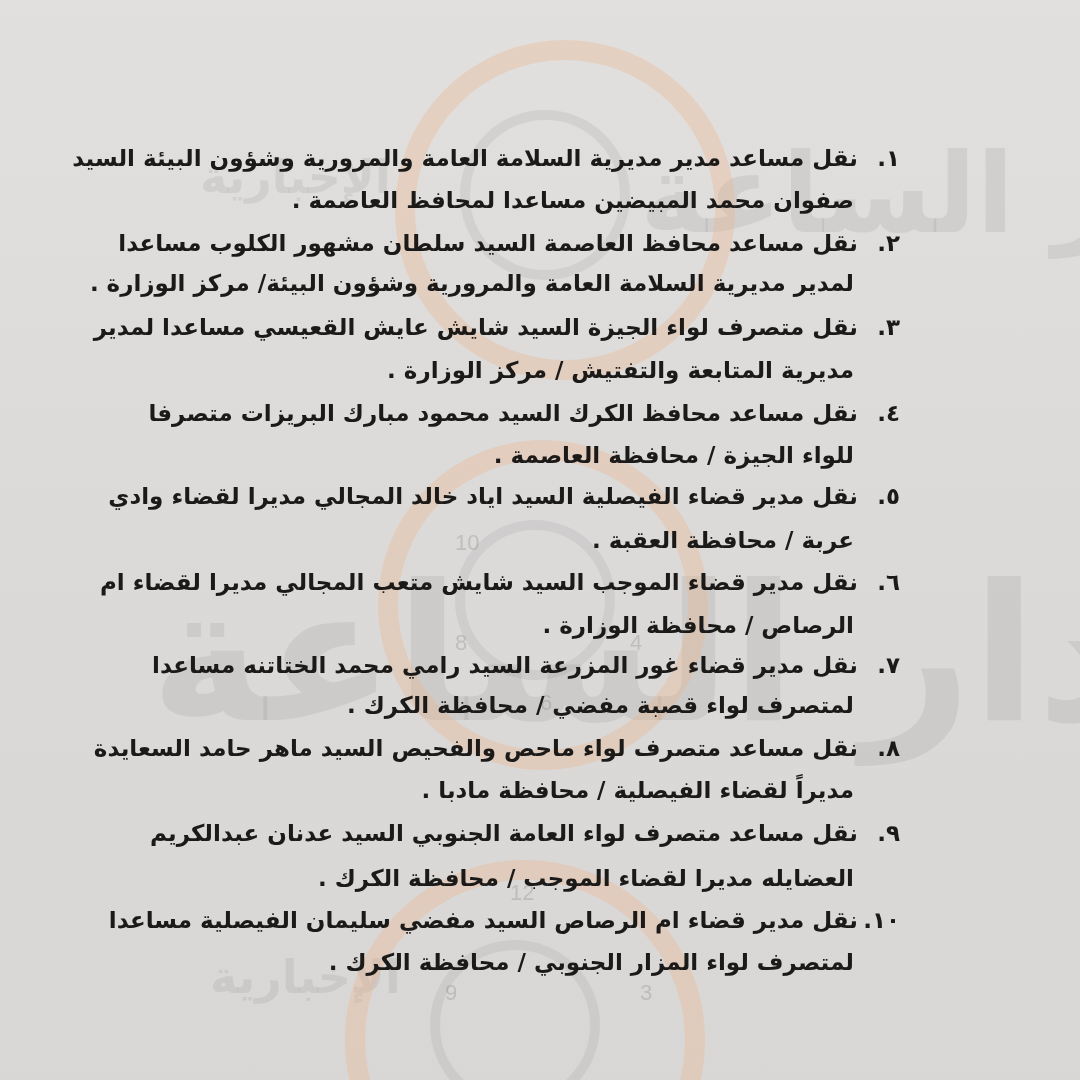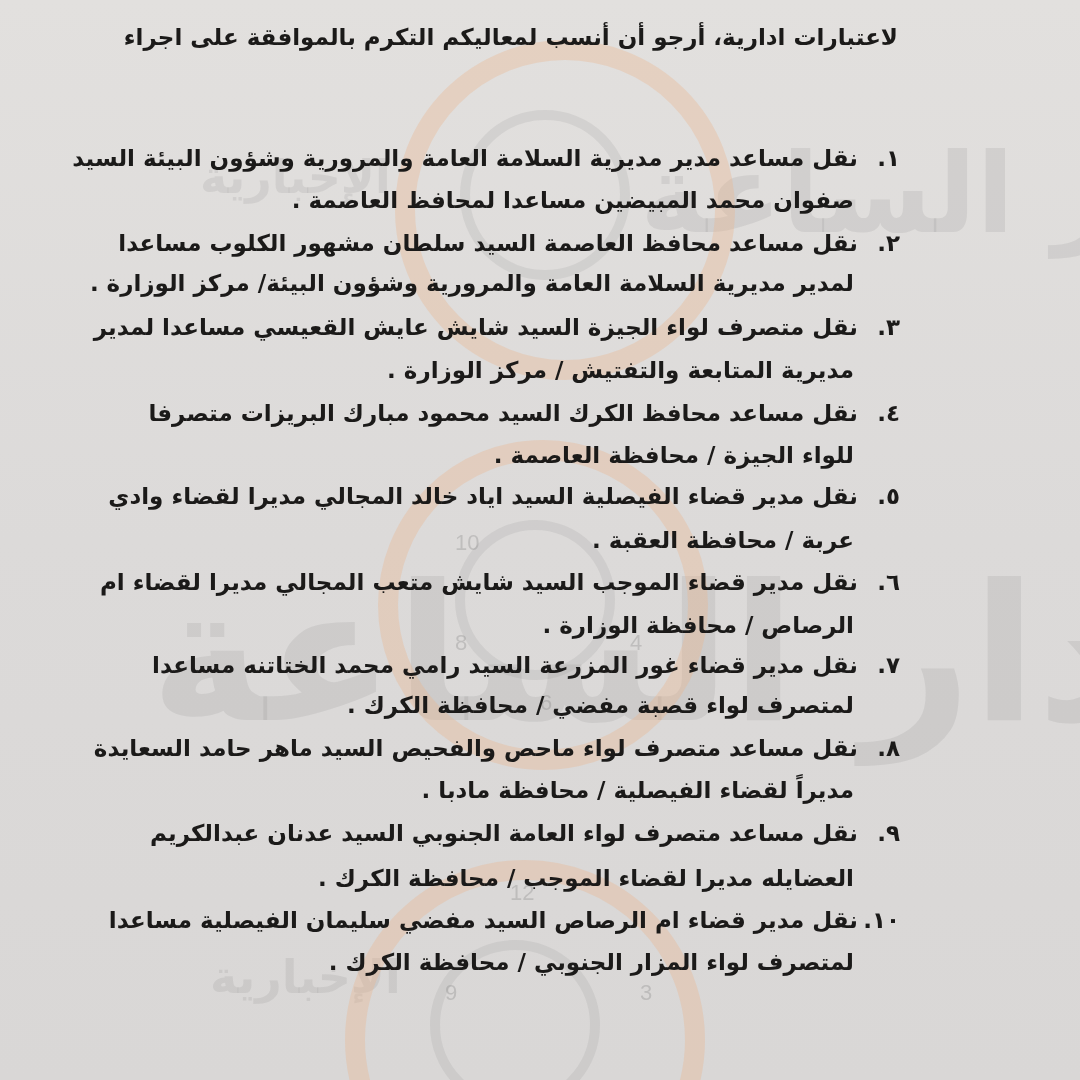--- a/index.html
+++ b/index.html
@@ -98,21 +98,20 @@
 
   <div class="wm wm-ring" style="left:345px; top:860px; width:320px; height:320px;"></div>
   <div class="wm wm-inner" style="left:430px; top:940px; width:150px; height:150px;"></div>
   <span class="wm wm-num" style="left:510px; top:880px;">12</span>
   <span class="wm wm-num" style="left:445px; top:980px;">9</span>
   <span class="wm wm-num" style="left:640px; top:980px;">3</span>
 </div>
 
 <div class="doc">
 
-  <div class="line intro-line" style="top:22px;">لاعتبارات ادارية، أرجو أن أنسب لمعاليكم التكرم بالموافقة على اجراء</div>
 
 
   <ol style="list-style:none; margin:0; padding:0;">
     <li>
       <div class="line item-first" style="top:143px;">
         <span class="item-num">١.</span>
         <span>نقل مساعد مدير مديرية السلامة العامة والمرورية وشؤون البيئة السيد</span>
       </div>
       <div class="line item-cont" style="top:185px;">صفوان محمد المبيضين مساعدا لمحافظ العاصمة .</div>
     </li>

